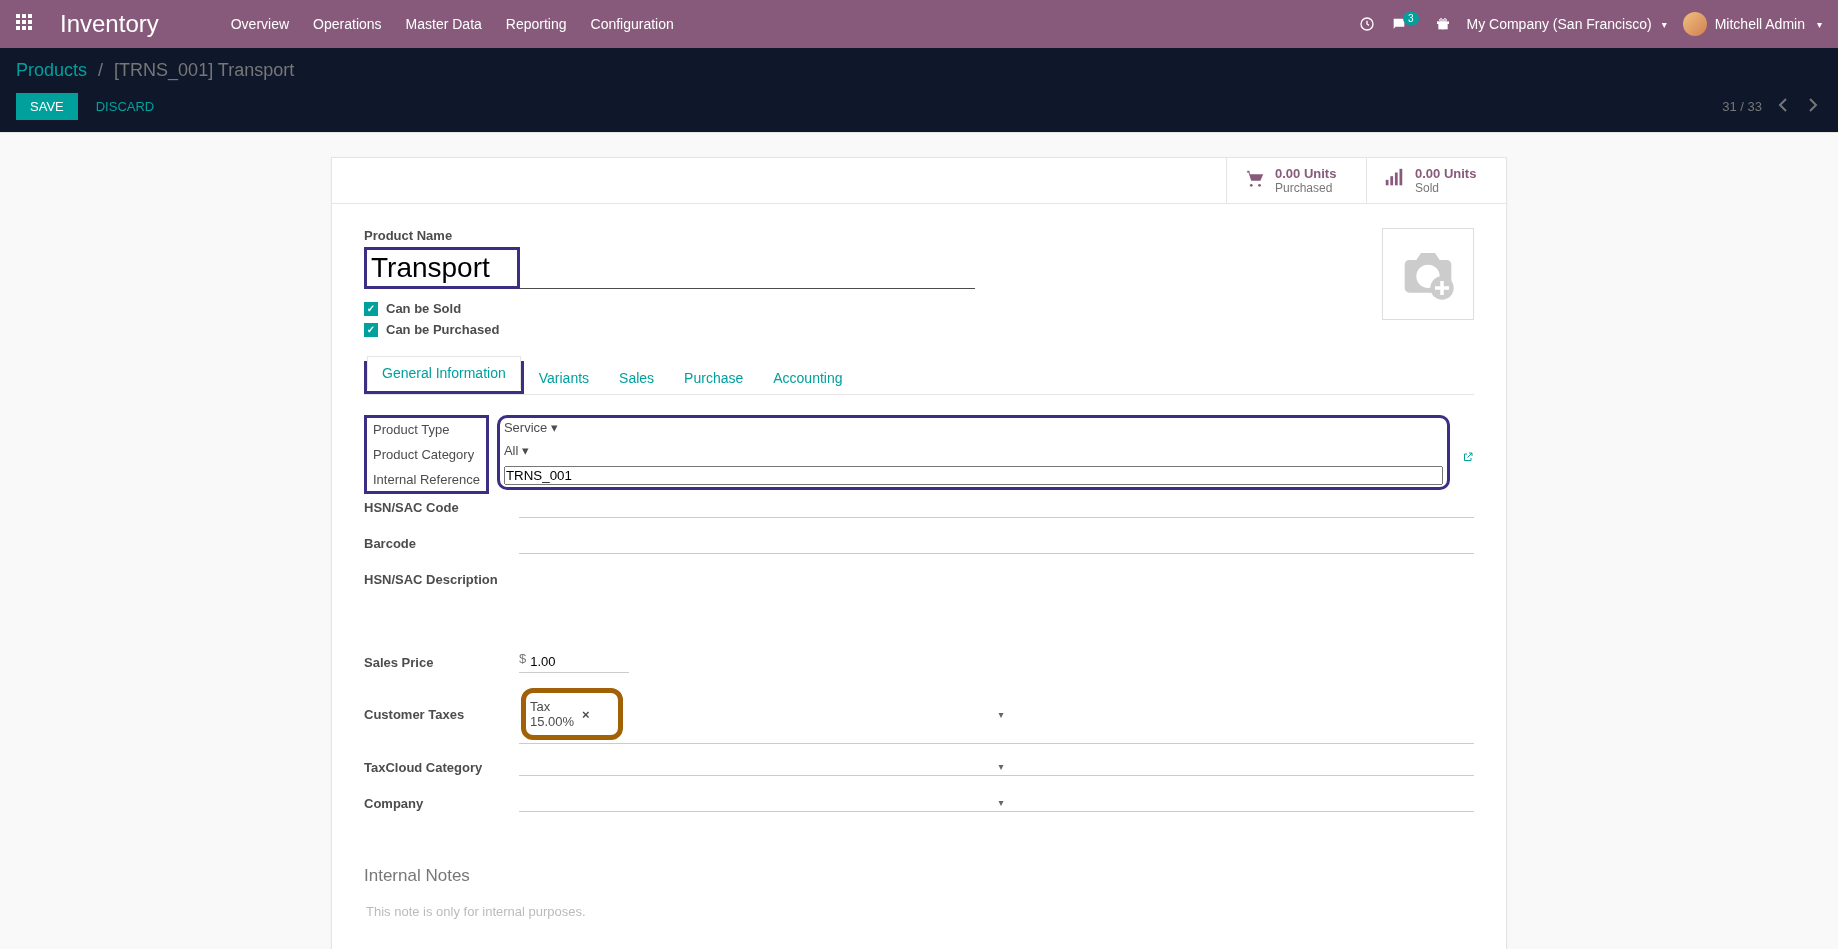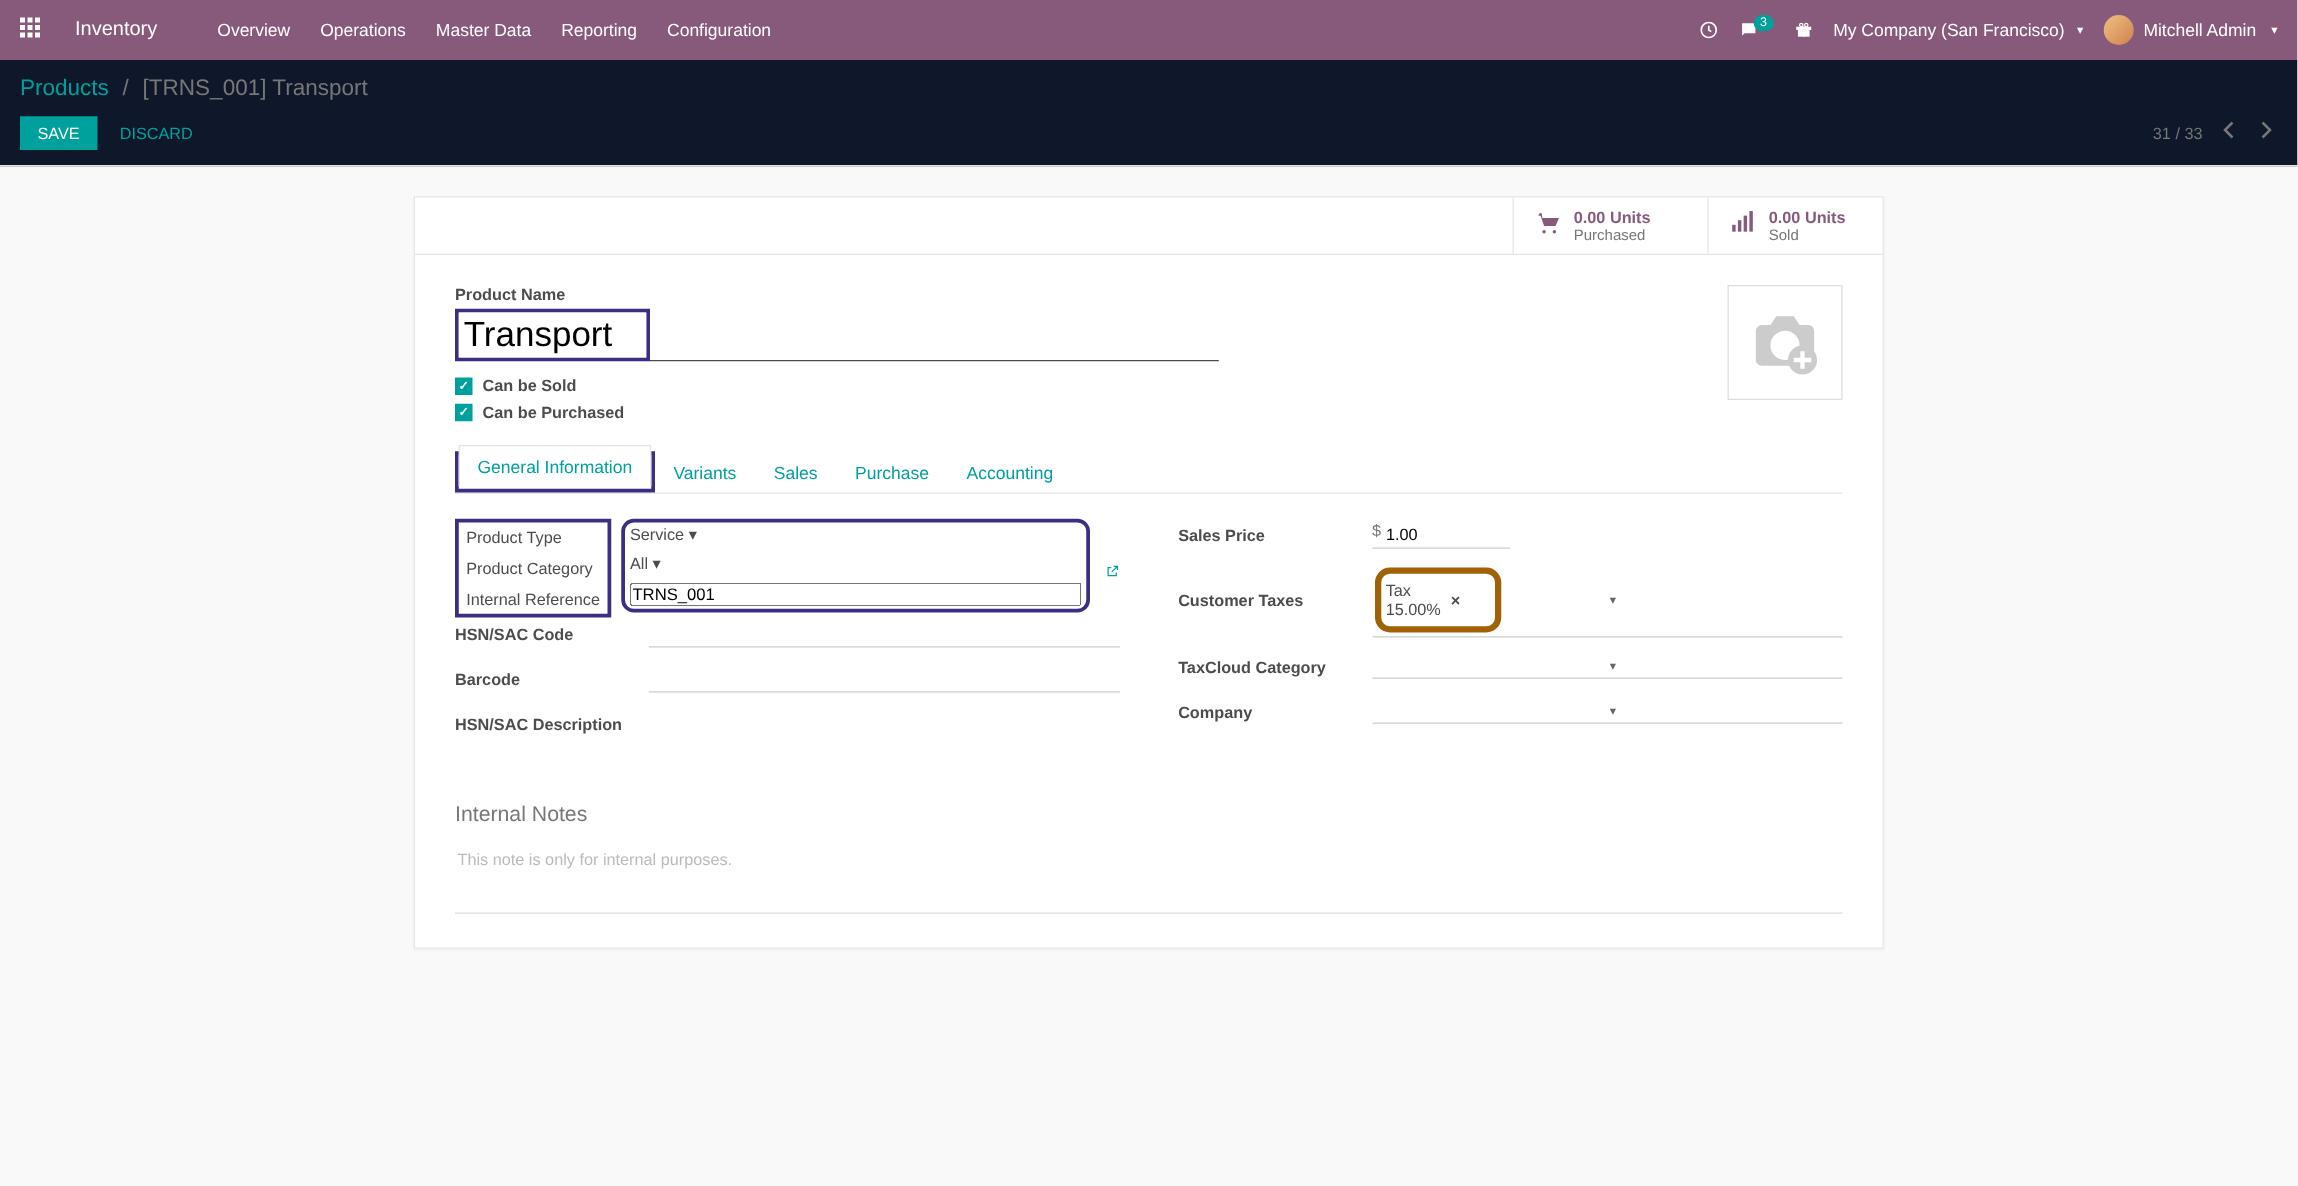--- a/index.html
+++ b/index.html
@@ -2,21 +2,21 @@
 <html><head>
 <meta charset="utf-8">
 <style>
 * { margin: 0; padding: 0; box-sizing: border-box; font-family: "Helvetica Neue", Arial, sans-serif; }
 body { background: #f9f9f9; color: #4c4c4c; font-size: 13px; }
 
 
 .navbar { background: #875a7b; color: #fff; height: 48px; display: flex; align-items: center; padding: 0 16px; }
 .navbar .apps-icon { width: 20px; height: 20px; display: grid; grid-template-columns: repeat(3,4px); grid-template-rows: repeat(3,4px); gap: 2px; margin-right: 24px; cursor: pointer; }
 .navbar .apps-icon span { background: #fff; width: 4px; height: 4px; }
-.navbar .brand { font-size: 16px; font-weight: 400; margin-right: 48px; }
+.navbar .brand { font-size: 24px; font-weight: 400; margin-right: 72px; }
 .navbar .menu { display: flex; gap: 24px; flex: 1; }
 .navbar .menu a { color: #fff; text-decoration: none; font-size: 14px; cursor: pointer; }
 .navbar .right { display: flex; align-items: center; gap: 16px; }
 .navbar .icon-btn { color: #fff; cursor: pointer; display: flex; align-items: center; }
 .navbar .badge { background: #00a09d; color: #fff; border-radius: 8px; font-size: 10px; padding: 1px 5px; margin-left: -4px; position: relative; top: -6px; }
 .navbar .company-selector { color: #fff; font-size: 14px; cursor: pointer; display: flex; align-items: center; gap: 6px; }
 .navbar .avatar { width: 24px; height: 24px; border-radius: 50%; background: linear-gradient(135deg,#f0c080,#d08050); }
 .navbar .user { color:#fff; font-size:14px; display:flex; align-items:center; gap:8px; cursor:pointer; }
 
 
@@ -28,21 +28,21 @@
 .cp-left { display: flex; gap: 8px; align-items: center; }
 .btn-save { background: #00a09d; color: #fff; border: none; padding: 6px 14px; font-size: 13px; font-weight: 500; cursor: pointer; }
 .btn-discard { background: none; border: none; color: #00a09d; font-size: 13px; padding: 6px 10px; cursor: pointer; }
 .cp-right { display: flex; align-items: center; gap: 12px; color: #777; font-size: 13px; }
 .pager-arrow { cursor: pointer; color: #777; font-size: 16px; padding: 4px; }
 
 
 .form-container { padding: 24px 0; display: flex; justify-content: center; }
 .sheet { background: #fff; border: 1px solid #e5e5e5; width: 1176px; box-shadow: 0 1px 3px rgba(0,0,0,0.05); }
 .statbar { display: flex; justify-content: flex-end; border-bottom: 1px solid #e5e5e5; }
-.stat-btn { border-left: 1px solid #e5e5e5; padding: 8px 16px; display: flex; align-items: center; gap: 10px; cursor: pointer; min-width: 140px; margin-left: 16px; }
+.stat-btn { border-left: 1px solid #e5e5e5; padding: 8px 16px; display: flex; align-items: center; gap: 10px; cursor: pointer; min-width: 140px; }
 .stat-btn .stat-icon { color: #875a7b; font-size: 20px; }
 .stat-btn .stat-text .v { color: #875a7b; font-weight: 600; font-size: 13px; }
 .stat-btn .stat-text .l { color: #777; font-size: 12px; }
 
 .sheet-body { padding: 24px 32px; }
 .title-row { display: flex; justify-content: space-between; align-items: flex-start; }
 .title-left { flex: 1; }
 .field-label-sm { font-size: 13px; font-weight: 600; color: #4c4c4c; margin-bottom: 4px; }
 .product-name-input { font-size: 28px; border: none; border-bottom: 1px solid #4c4c4c; width: 610px; padding: 2px 4px; outline: none; }
 .highlight-box { border: 3px solid #3b2e83; display: inline-block; padding: 0; }
@@ -51,21 +51,21 @@
 .chk { display: flex; align-items: center; gap: 8px; font-size: 13px; font-weight: 600; }
 .chk-box { width: 14px; height: 14px; background: #00a09d; display: flex; align-items: center; justify-content: center; color: #fff; font-size: 10px; }
 .image-box { width: 92px; height: 92px; border: 1px solid #ddd; display: flex; align-items: center; justify-content: center; cursor: pointer; }
 .image-box svg { fill: #ccc; }
 
 .tabs { display: flex; gap: 0; margin-top: 24px; border-bottom: 1px solid #e5e5e5; }
 .tab { padding: 8px 14px; color: #00a09d; font-size: 14px; cursor: pointer; border: 1px solid transparent; border-bottom: none; }
 .tab.active { border-color: #e5e5e5; background: #fff; position: relative; top: 1px; }
 .tab-highlight { border: 3px solid #3b2e83; }
 
-.tab-content { padding-top: 20px; display: flex; gap: 47px; }
+.tab-content { padding-top: 20px; display: flex; gap: 47px; flex-direction: column; }
 .col { flex: 1; }
 .form-row { display: flex; align-items: center; margin-bottom: 10px; min-height: 26px; }
 .form-row .lbl { width: 155px; font-size: 13px; font-weight: 600; color: #4c4c4c; }
 .form-row .fld { flex: 1; position: relative; }
 .fld input, .fld select { width: 100%; border: none; border-bottom: 1px solid #ccc; padding: 3px 2px; font-size: 13px; background: transparent; outline: none; }
 .fld .dropdown { display: flex; align-items: center; border-bottom: 1px solid #ccc; }
 .fld .dropdown span { flex: 1; font-size: 13px; padding: 3px 2px; }
 .fld .dropdown .caret { font-size: 10px; color: #666; cursor: pointer; }
 .ext-link { color: #00a09d; margin-left: 6px; cursor: pointer; font-size: 12px; }
 .left-labels-box { border: 3px solid #3b2e83; padding: 4px 6px; display:inline-block; }

